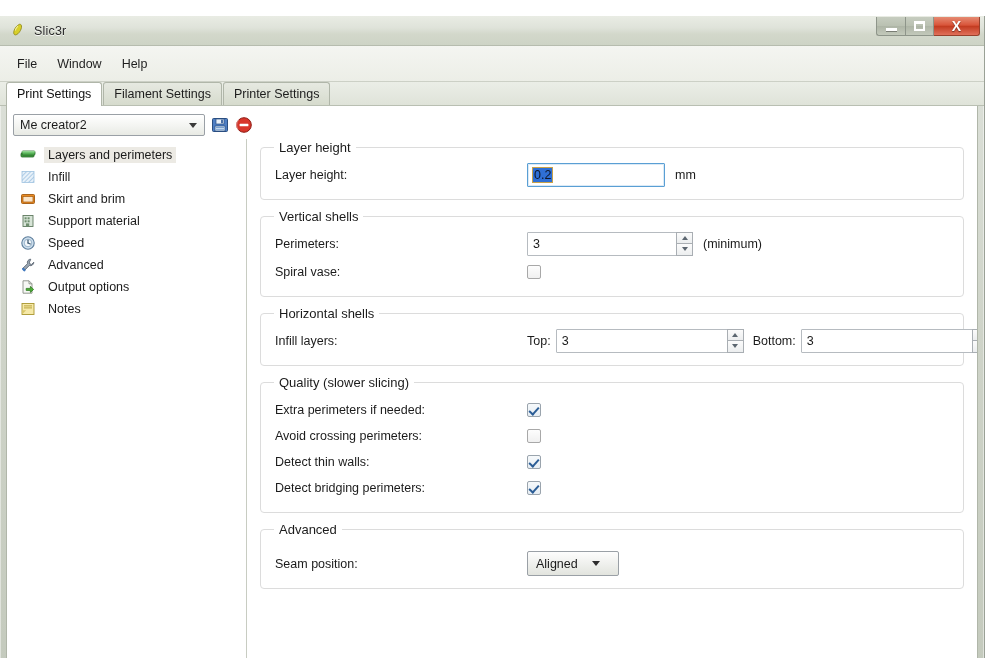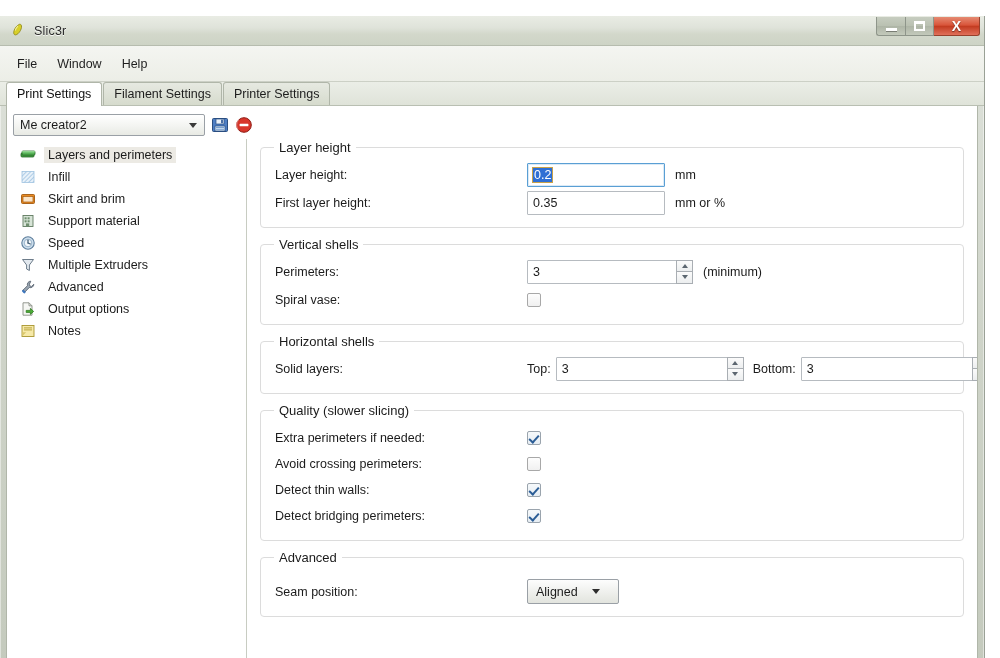--- a/index.html
+++ b/index.html
@@ -280,21 +280,21 @@
   }
   .txt.w138 { width: 138px; }
   .txt.w150 { width: 150px; }
   .txt.w172 { width: 172px; }
   .txt.focused {
     border: 1px solid #5a9fd4;
     box-shadow: 0 0 0 1px rgba(90,159,212,0.22) inset;
   }
   .sel-text {
     background: #2f6fd4;
-    color: #ffffff;
+    color: #0f172a;
     padding: 0 1px;
     outline: 1px solid #c8a24a;
   }
 
   
   .spin-wrap { display: flex; align-items: stretch; }
   .spin-btns {
     width: 17px;
     display: flex; flex-direction: column;
     margin-left: -1px;
@@ -501,28 +501,20 @@
               <svg width="16" height="16" viewBox="0 0 16 16">
                 <circle cx="8" cy="8" r="6.2" fill="#cfe0ee" stroke="#5d7e9c" stroke-width="1.1"></circle>
                 <circle cx="8" cy="8" r="3.8" fill="#f2f7fb" stroke="#7a9bb8" stroke-width=".7"></circle>
                 <line x1="8" y1="8" x2="8" y2="5.2" stroke="#3c5870" stroke-width="1.2" stroke-linecap="round"></line>
                 <line x1="8" y1="8" x2="10.3" y2="9" stroke="#3c5870" stroke-width="1.2" stroke-linecap="round"></line>
               </svg>
             </span>
             <span class="lbl">Speed</span>
           </div>
 
-          <div class="side-item">
-            <span class="side-icon">
-              <svg width="16" height="16" viewBox="0 0 16 16">
-                <path d="M2.5 2.5 L13.5 2.5 L9.4 8 L9.4 13.5 L6.6 12 L6.6 8 Z" fill="#e3e9ef" stroke="#6d7c8a" stroke-width="1"></path>
-              </svg>
-            </span>
-            <span class="lbl">Multiple Extruders</span>
-          </div>
 
           <div class="side-item">
             <span class="side-icon">
               <svg width="16" height="16" viewBox="0 0 16 16">
                 <path d="M10.8 2.2a3.4 3.4 0 0 0 -3.3 4.5 L2.6 11.5 l1.9 1.9 4.8 -4.9
                          a3.4 3.4 0 0 0 4.5 -3.3 l-2.2 2.2 -1.8 -.4 -.4 -1.8 z" fill="#9aa6b2" stroke="#5d6874" stroke-width=".9"></path>
                 <path d="M3.2 12 l1.2 1.2" stroke="#3f77bd" stroke-width="2.4" stroke-linecap="round"></path>
               </svg>
             </span>
             <span class="lbl">Advanced</span>
@@ -559,27 +551,20 @@
             <span class="legend">Layer height</span>
 
             <div class="row">
               <span class="field-label">Layer height:</span>
               <div class="txt w138 focused">
                 <span class="sel-text">0.2</span>
               </div>
               <span class="unit">mm</span>
             </div>
 
-            <div class="row">
-              <span class="field-label">First layer height:</span>
-              <div class="txt w138">
-                <span>0.35</span>
-              </div>
-              <span class="unit">mm or %</span>
-            </div>
           </div>
 
           <div class="group">
             <span class="legend">Vertical shells</span>
 
             <div class="row">
               <span class="field-label">Perimeters:</span>
               <div class="spin-wrap">
                 <div class="txt w150">
                   <span>3</span>
@@ -599,21 +584,21 @@
             <div class="row">
               <span class="field-label">Spiral vase:</span>
               <span class="cb plain"></span>
             </div>
           </div>
 
           <div class="group">
             <span class="legend">Horizontal shells</span>
 
             <div class="row">
-              <span class="field-label">Solid layers:</span>
+              <span class="field-label">Infill layers:</span>
 
               <span class="inline-lbl">Top:</span>
               <div class="spin-wrap">
                 <div class="txt w172">
                   <span>3</span>
                 </div>
                 <div class="spin-btns">
                   <div class="spin-b">
                     <span class="tri-up"></span>
                   </div>

